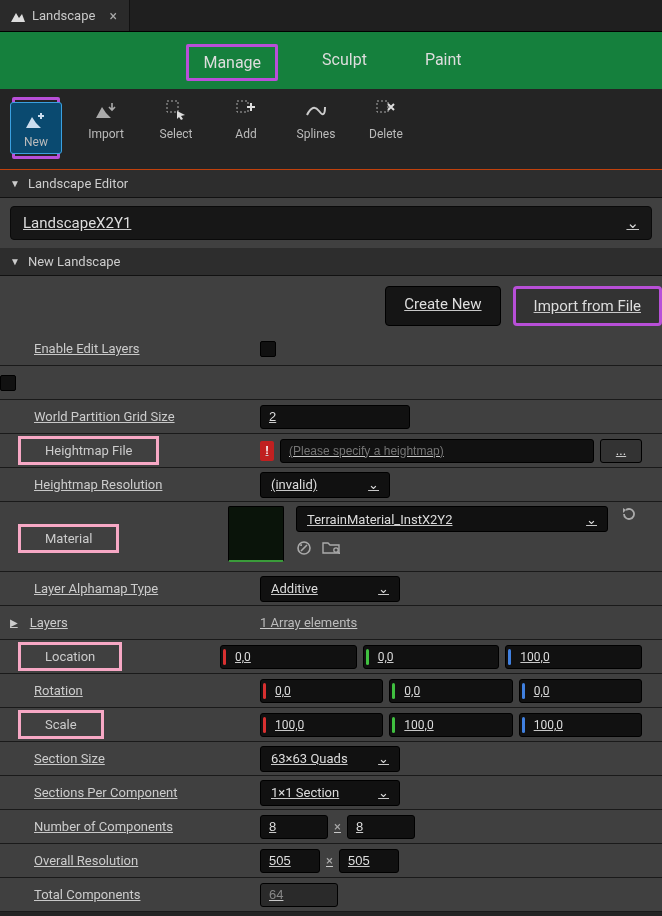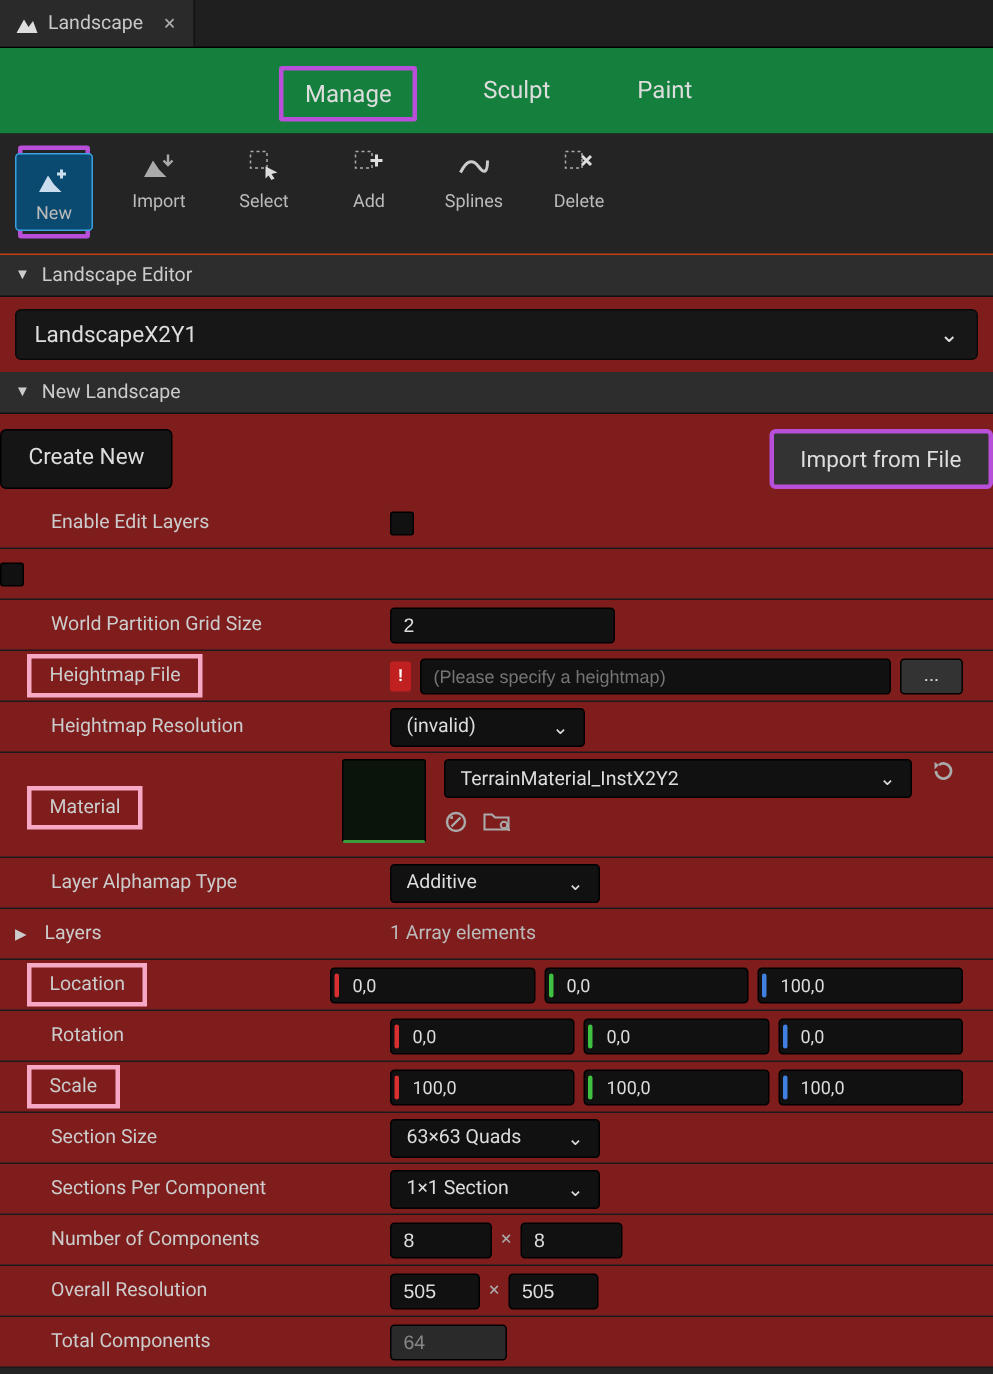--- a/index.html
+++ b/index.html
@@ -97,40 +97,41 @@
     align-items: center;
     gap: 8px;
     padding: 6px 10px;
     background: #2d2d2d;
     border-bottom: 1px solid #111;
     font-size: 13px;
     color: #ccc;
   }
   .chev { color: #ccc; font-size: 10px; }
   .section-body {
-    background: #7f1d1d;
+    background: #404040;
     padding: 8px 10px;
+    text-decoration: underline;
   }
   
   .wide-dd {
     background: #171717;
     border: 1px solid #0a0a0a;
     border-radius: 4px;
     height: 34px;
     display: flex;
     align-items: center;
     justify-content: space-between;
     padding: 0 12px;
     color: #ddd;
     font-size: 15px;
   }
   
   .create-import-row {
     display: flex;
-    justify-content: space-between;
+    justify-content: flex-end;
     gap: 12px;
     padding: 10px 0 6px;
   }
   .ci-btn {
     background: #151515;
     border: 1px solid #000;
     border-radius: 4px;
     padding: 8px 18px;
     color: #ddd;
     font-size: 15px;
@@ -151,21 +152,21 @@
   .prop-label {
     width: 260px;
     padding-left: 22px;
     color: #ccc;
     font-size: 13px;
   }
   .prop-label.indent { padding-left: 34px; }
   .prop-label.hl {
     display: inline-block;
     border: 3px solid #f7a8c5;
-    padding: 4px 12px;
+    padding: 4px 24px;
     margin-left: 18px;
     width: auto;
   }
   .prop-value {
     flex: 1;
     display: flex;
     align-items: center;
     gap: 6px;
     padding-right: 20px;
   }

